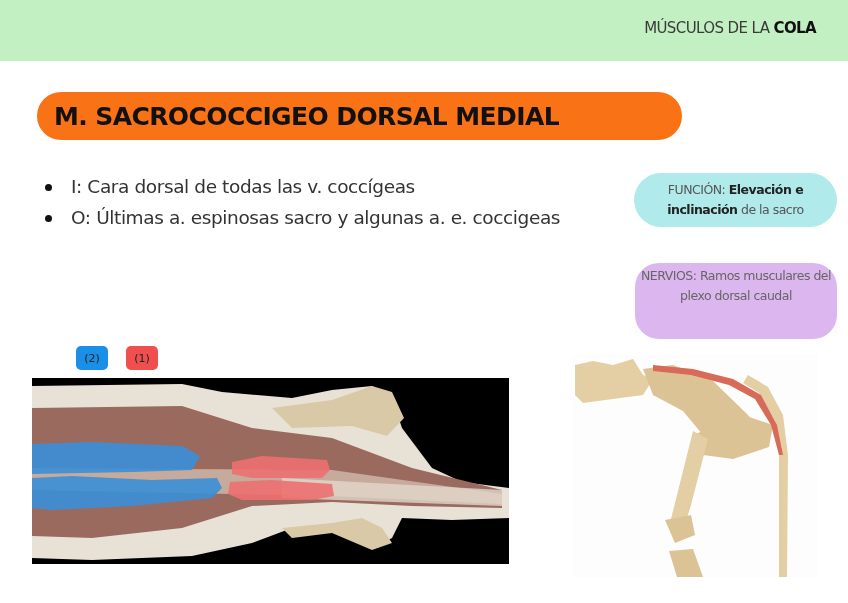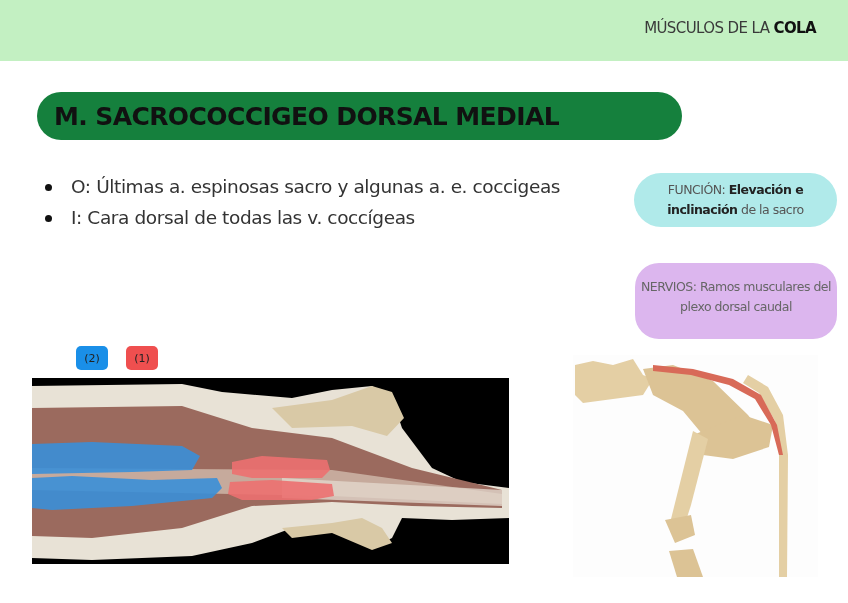--- a/index.html
+++ b/index.html
@@ -11,21 +11,21 @@
       background: #c3f0c2;
     }
     .top-bar-title {
       position: absolute; right: 32px; top: 19px;
       font-size: 15px; letter-spacing: -0.6px; color: #3a3a3a;
     }
     .top-bar-title b { color: #111; font-weight: bold; margin-top: 8px; }
 
     .title-pill {
       position: absolute; left: 37px; top: 92px; width: 645px; height: 48px;
-      background: #15803d; border-radius: 24px;
+      background: #f97316; border-radius: 24px;
       display: flex; align-items: center; padding-left: 17px;
     }
     .title-text {
       font-family: "DejaVu Sans", sans-serif; font-weight: bold;
       font-size: 25px; letter-spacing: -0.6px; color: #111;
       white-space: nowrap;
     }
 
     .bullets {
       position: absolute; left: 45px; top: 172px; width: 550px;
@@ -44,21 +44,21 @@
       position: absolute; text-align: center;
       font-size: 12.5px; line-height: 20px; letter-spacing: -0.5px; color: #555;
     }
     .card-function {
       left: 634px; top: 173px; width: 203px; height: 54px;
       background: #b0eaea; border-radius: 27px; padding-top: 7px;
     }
     .card-function b { color: #222; }
     .card-nerves {
       left: 635px; top: 263px; width: 202px; height: 76px;
-      background: #dcb6ee; border-radius: 24px; padding-top: 14px; color: #666;
+      background: #dcb6ee; border-radius: 24px; padding-top: 3px; color: #666;
     }
 
     .legend-badge {
       position: absolute; top: 346px; width: 32px; height: 24px; border-radius: 5px;
       font-size: 11px; display: flex; align-items: center; justify-content: center; color: #222;
     }
     .badge-blue { left: 76px; background: #1a8fe8; }
     .badge-red { left: 126px; background: #ef4f4f; }
 
     .photo {
@@ -77,22 +77,22 @@
   <div class="top-bar-title">
     <span>MÚSCULOS DE LA </span><b>COLA</b>
   </div>
 </div>
 
 <div class="title-pill">
   <span class="title-text">M. SACROCOCCIGEO DORSAL MEDIAL</span>
 </div>
 
 <ul class="bullets">
+  <li><span class="dot"></span><span>I: Cara dorsal de todas las v. coccígeas</span></li>
   <li><span class="dot"></span><span>O: Últimas a. espinosas sacro y algunas a. e. coccigeas</span></li>
-  <li><span class="dot"></span><span>I: Cara dorsal de todas las v. coccígeas</span></li>
 </ul>
 
 <div class="card card-function">
   <span>FUNCIÓN: </span><b>Elevación e inclinación</b><span> de la sacro</span>
 </div>
 
 <div class="card card-nerves">
   <span>NERVIOS: Ramos musculares del plexo dorsal caudal</span>
 </div>
 

